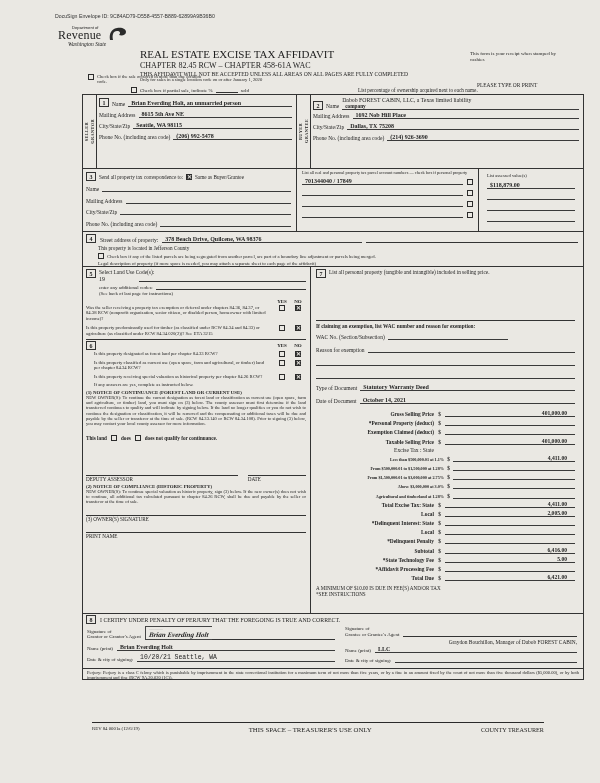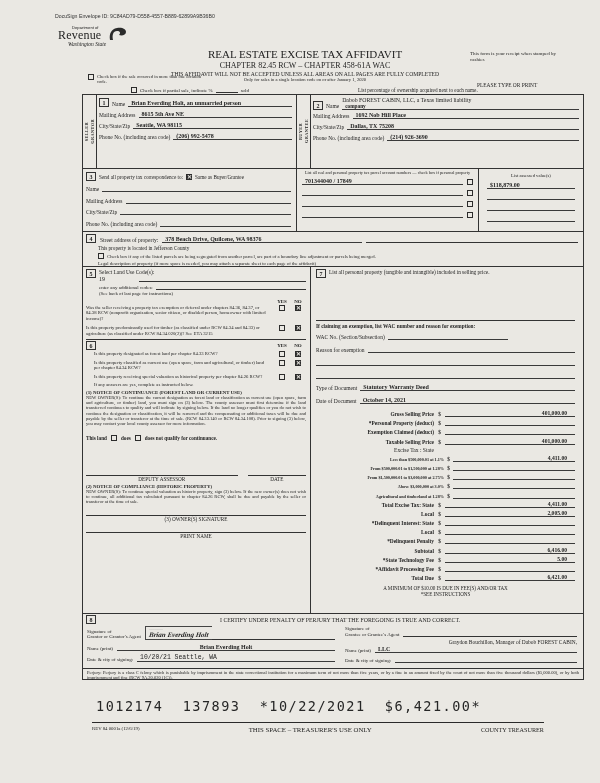--- a/index.html
+++ b/index.html
@@ -4,21 +4,21 @@
 <style>
   * { margin:0; padding:0; box-sizing:border-box; }
   html,body { background:#cfcecb; }
   .page { position:relative; width:600px; height:783px; background:#eae8e3;
           font-family:"Liberation Serif", serif; color:#1e1e1e; overflow:hidden;
           margin:0 auto; }
   .sans { font-family:"Liberation Sans", sans-serif; }
   .mono { font-family:"Liberation Mono", monospace; }
   .b { font-weight:normal; }
   .abs { position:absolute; }
-  .ctr { text-align:center; }
+  .ctr { text-align:left; }
 
   
   .cb { display:inline-block; width:6px; height:6px; border:1px solid #2c2c2c;
         background:#eae8e3; position:relative; vertical-align:middle; flex:none; }
   .cb.checked { background:#2e2e2e; }
   .cb.checked::after { content:"✕"; position:absolute; top:-1px; left:0px;
         color:#eae8e3; font-size:6px; line-height:6px; font-weight:bold; }
 
   
   .numbox { display:inline-block; width:10px; height:9px; border:1px solid #333;
@@ -502,22 +502,20 @@
             <span style="font-size:5px;">Date &amp; city of signing:</span>
             <span class="u"></span>
           </div>
         </div>
       </div>
     </div>
 
     <div style="border-top:1px solid #333; padding:1px 4px; font-size:4.5px; line-height:5.1px; text-align:justify;">Perjury:  Perjury is a class C felony which is punishable by imprisonment in the state correctional institution for a maximum term of not more than five years, or by a fine in an amount fixed by the court of not more than five thousand dollars ($5,000.00), or by both imprisonment and fine (RCW 9A.20.020 (1C)).</div>
   </div>
 
-  <div class="abs" style="left:96px; top:698px; font-family:'DejaVu Sans Mono',monospace; font-size:13.5px;
-       letter-spacing:1.5px; color:#262626; white-space:pre;">1012174  137893  *10/22/2021  $6,421.00*</div>
 
   <div class="abs" style="left:92px; top:722px; width:452px; border-top:1.6px solid #2a2a2a; display:flex;
        justify-content:space-between; align-items:flex-start; padding-top:3px;">
     <span class="b" style="font-size:4.8px;">REV 84 0001a (12/6/19)</span>
     <span class="b" style="font-size:6.8px;">THIS SPACE – TREASURER'S USE ONLY</span>
     <span class="b" style="font-size:6.2px;">COUNTY TREASURER</span>
   </div>
 
 </div>
 

